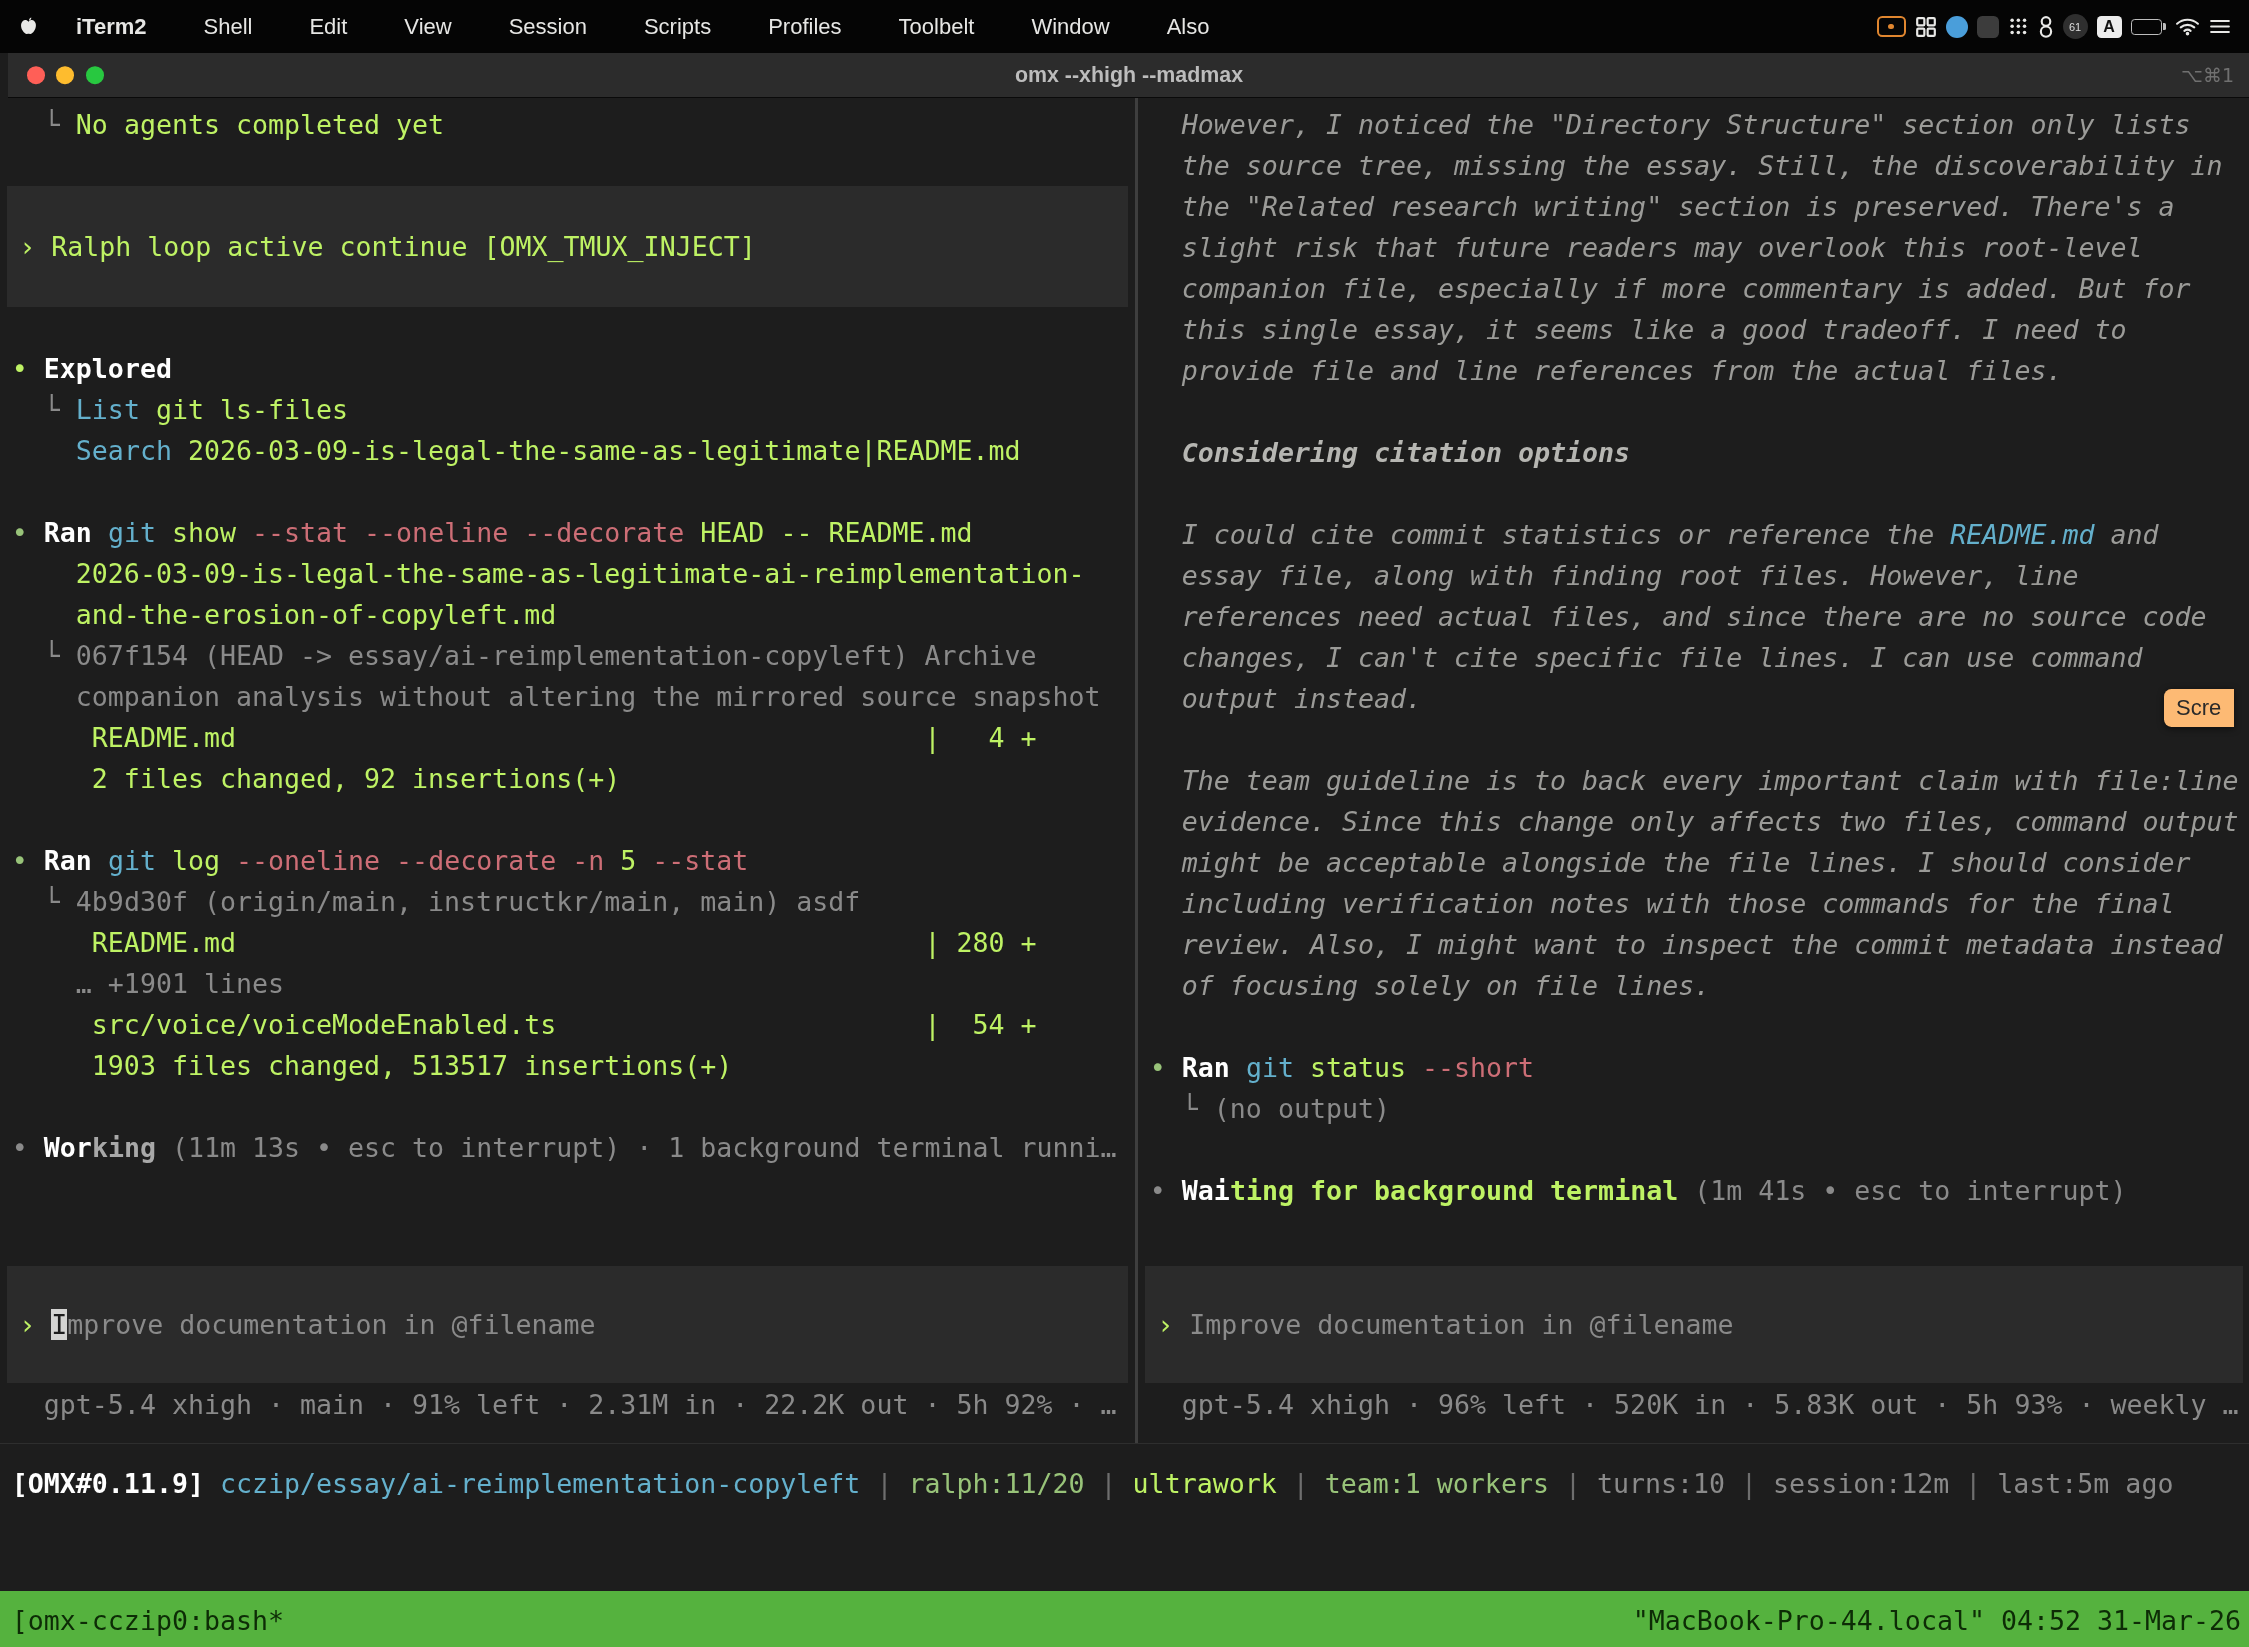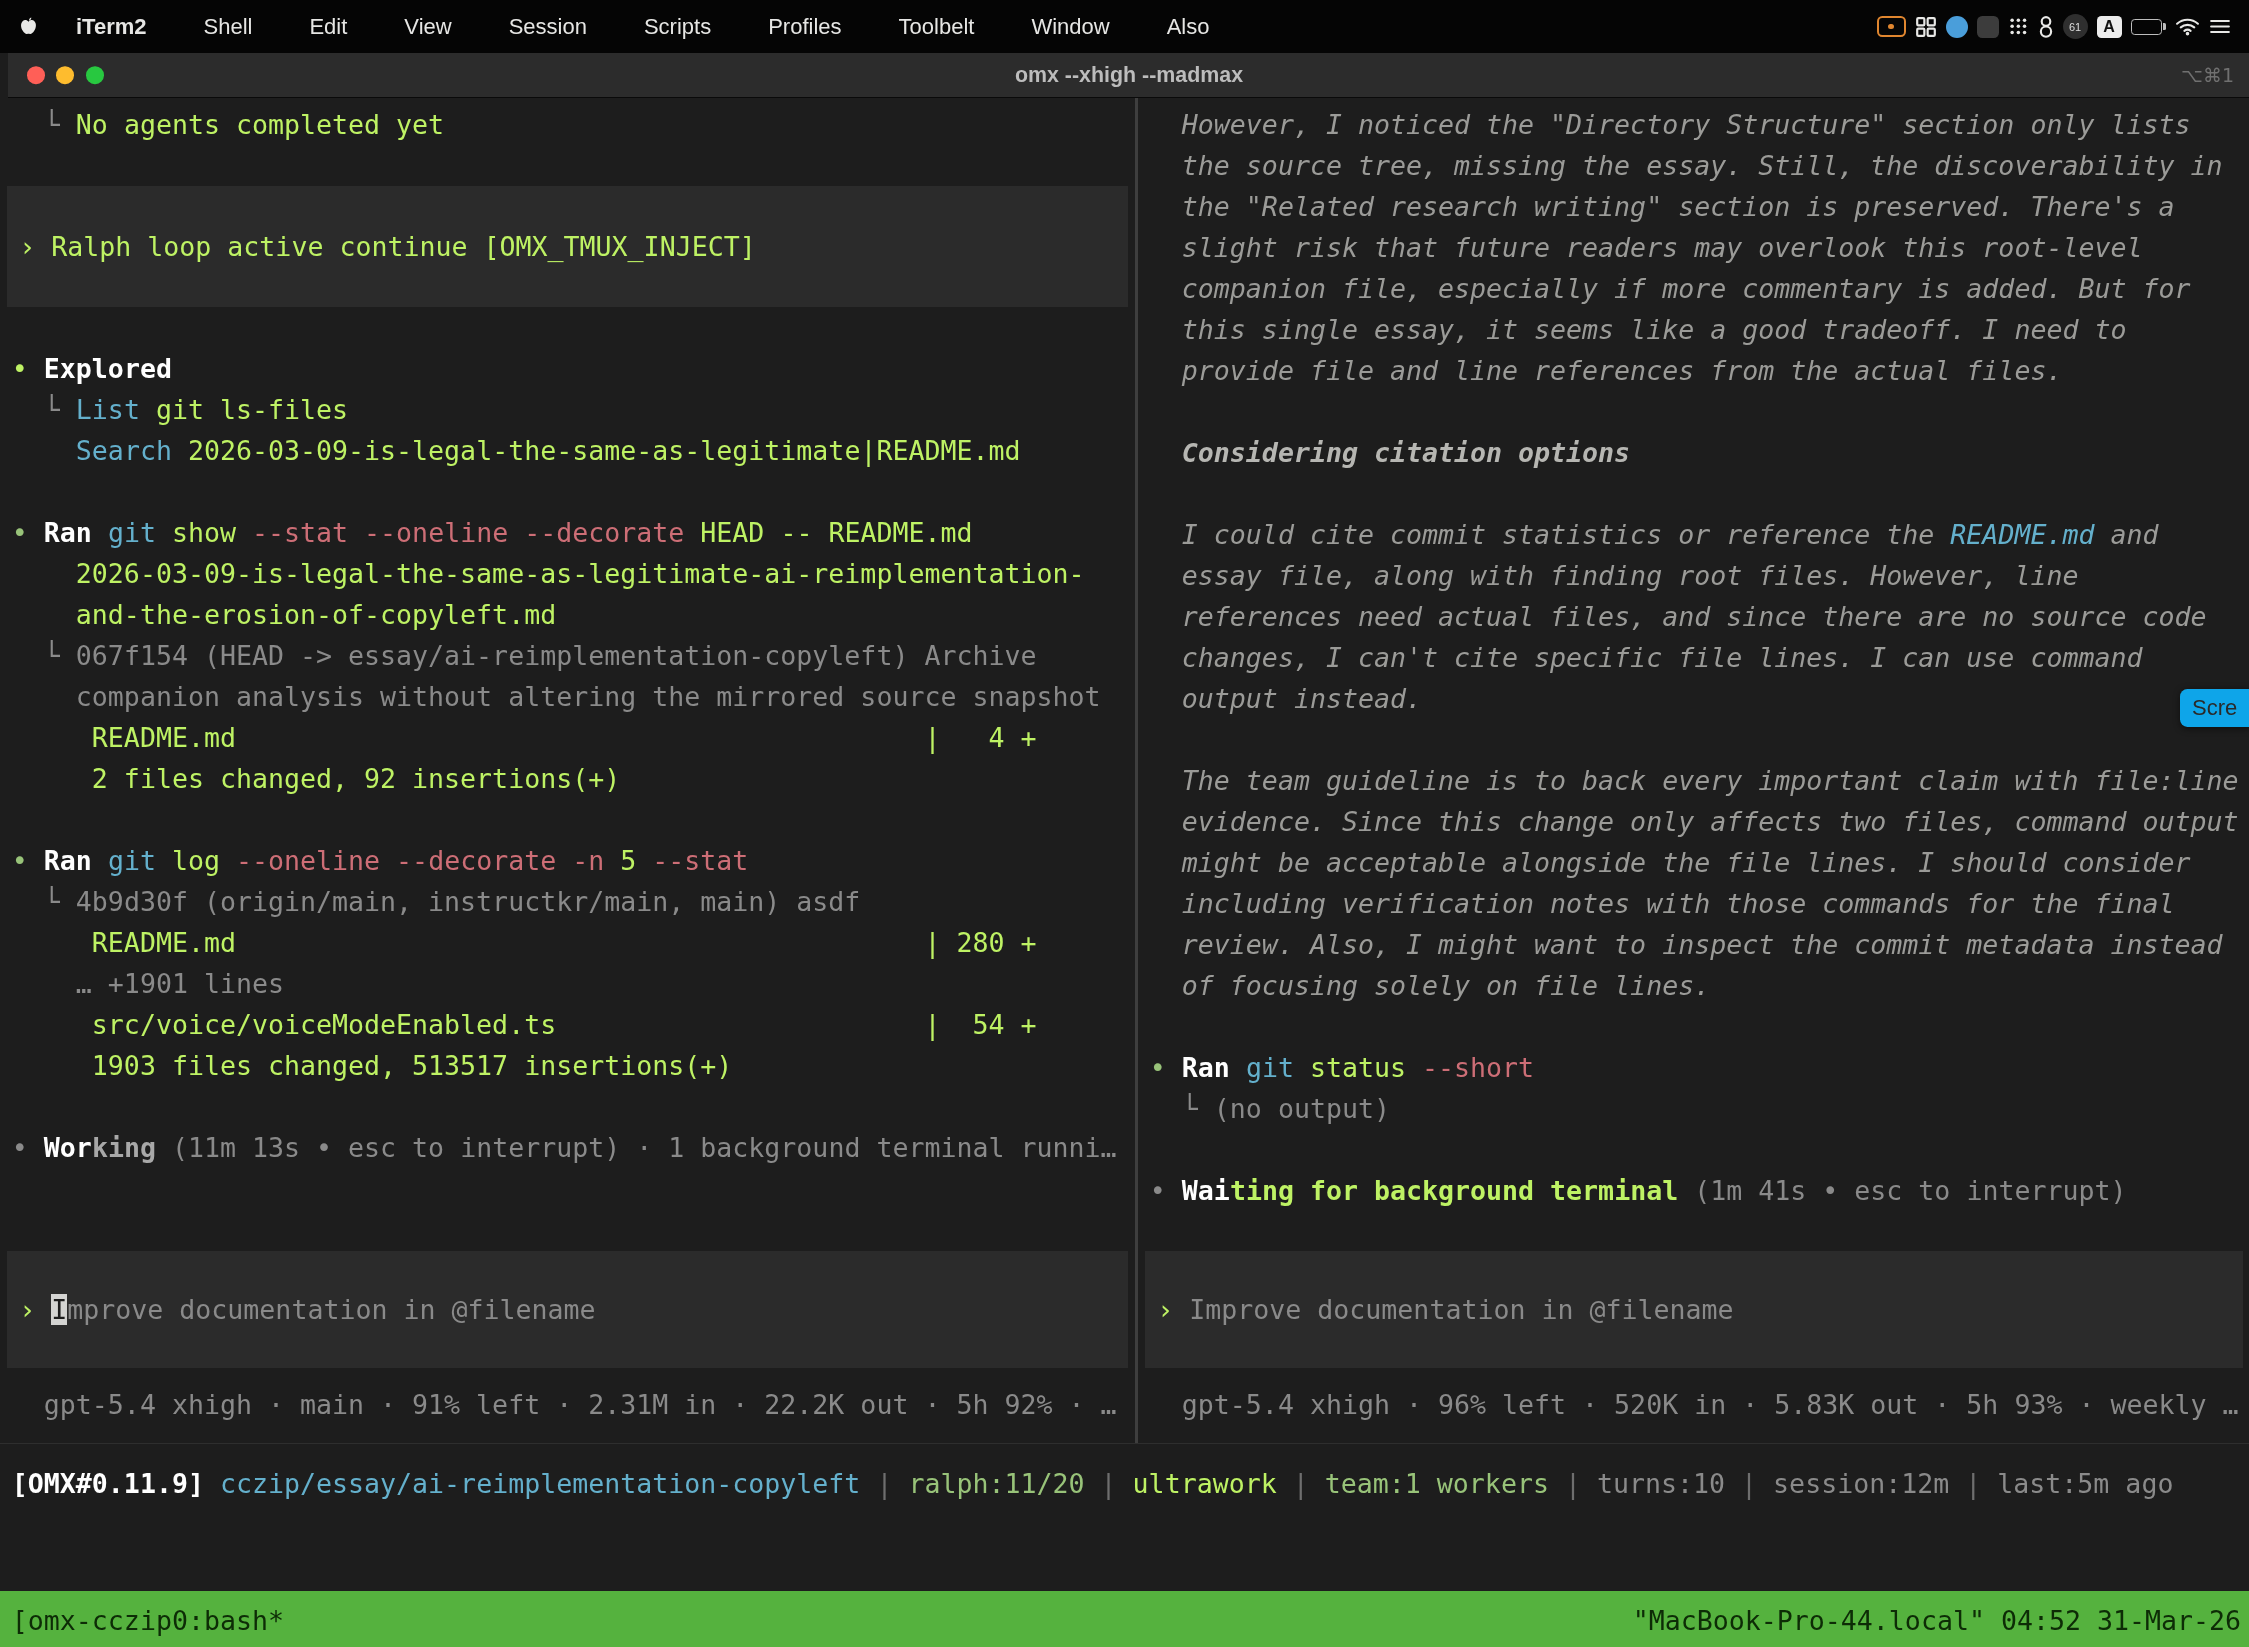--- a/index.html
+++ b/index.html
@@ -43,29 +43,29 @@
   .pane{display:flex;flex-direction:column;padding-top:5.9px;padding-bottom:17.7px;box-sizing:border-box;
     font-size:26.6px;overflow:hidden;}
   .pane-left{width:1135px;flex:none;}
   .pane-right{flex:1;}
   .divider{width:3px;background:#3e3e3e;flex:none;}
   .lines{flex:none;}
   .tline{font-size:26.6px;line-height:41px;height:41px;white-space:pre;padding-left:11.8px;color:#d4d4d2;}
   .blank{}
   .ralphbox{height:auto;background:#2b2b2b;margin:0 7.4px;padding:40px 0 40px 11.8px;}
   .iobox{height:auto;background:#2b2b2b;margin:auto 7.4px 0 7.4px;padding:38px 0 38px 11.8px;}
-  .statusline{margin-top:16px;}
+  .statusline{margin-top:1px;}
 
   .c-fg{color:#bef264}.c-wht{color:#ffffff}.c-dim{color:#8a8a8a}.c-dim2{color:#6e6e6e}
   .c-mid{color:#a8a8a8}.c-cyan{color:#64b0cc}.c-red{color:#cd6e76}.c-grn{color:#98c379}
   .c-gry{color:#9b9b98}.c-gry2{color:#b6b6b2}
   .c-b{font-weight:bold}.c-i{font-style:italic}
   .c-cur{background:#d4d4d2;color:#1d1d1d}
 
-  .overlay-tab{position:absolute;right:0;top:591px;height:38px;min-width:58px;background:#0ea5e9;
+  .overlay-tab{position:absolute;right:16px;top:591px;height:38px;min-width:58px;background:#fdba74;
     color:#2a2a2a;border-radius:7.4px 0 0 7.4px;font-family:"Liberation Sans",sans-serif;font-size:22px;
     line-height:38px;padding-left:11.8px;box-shadow:0 1.5px 5.9px rgba(0,0,0,.5);}
 
   
   .footer{height:148px;border-top:1.5px solid #2e2e2e;padding-top:19px;box-sizing:border-box;
     background:#1d1d1d;flex:none;}
   .tmuxbar{height:58px;background:#55b23e;display:flex;justify-content:space-between;align-items:center;
     font-size:26.6px;color:#0d2c06;padding:0 8.9px 0 11.8px;flex:none;white-space:pre;}
 </style>
 </head>

